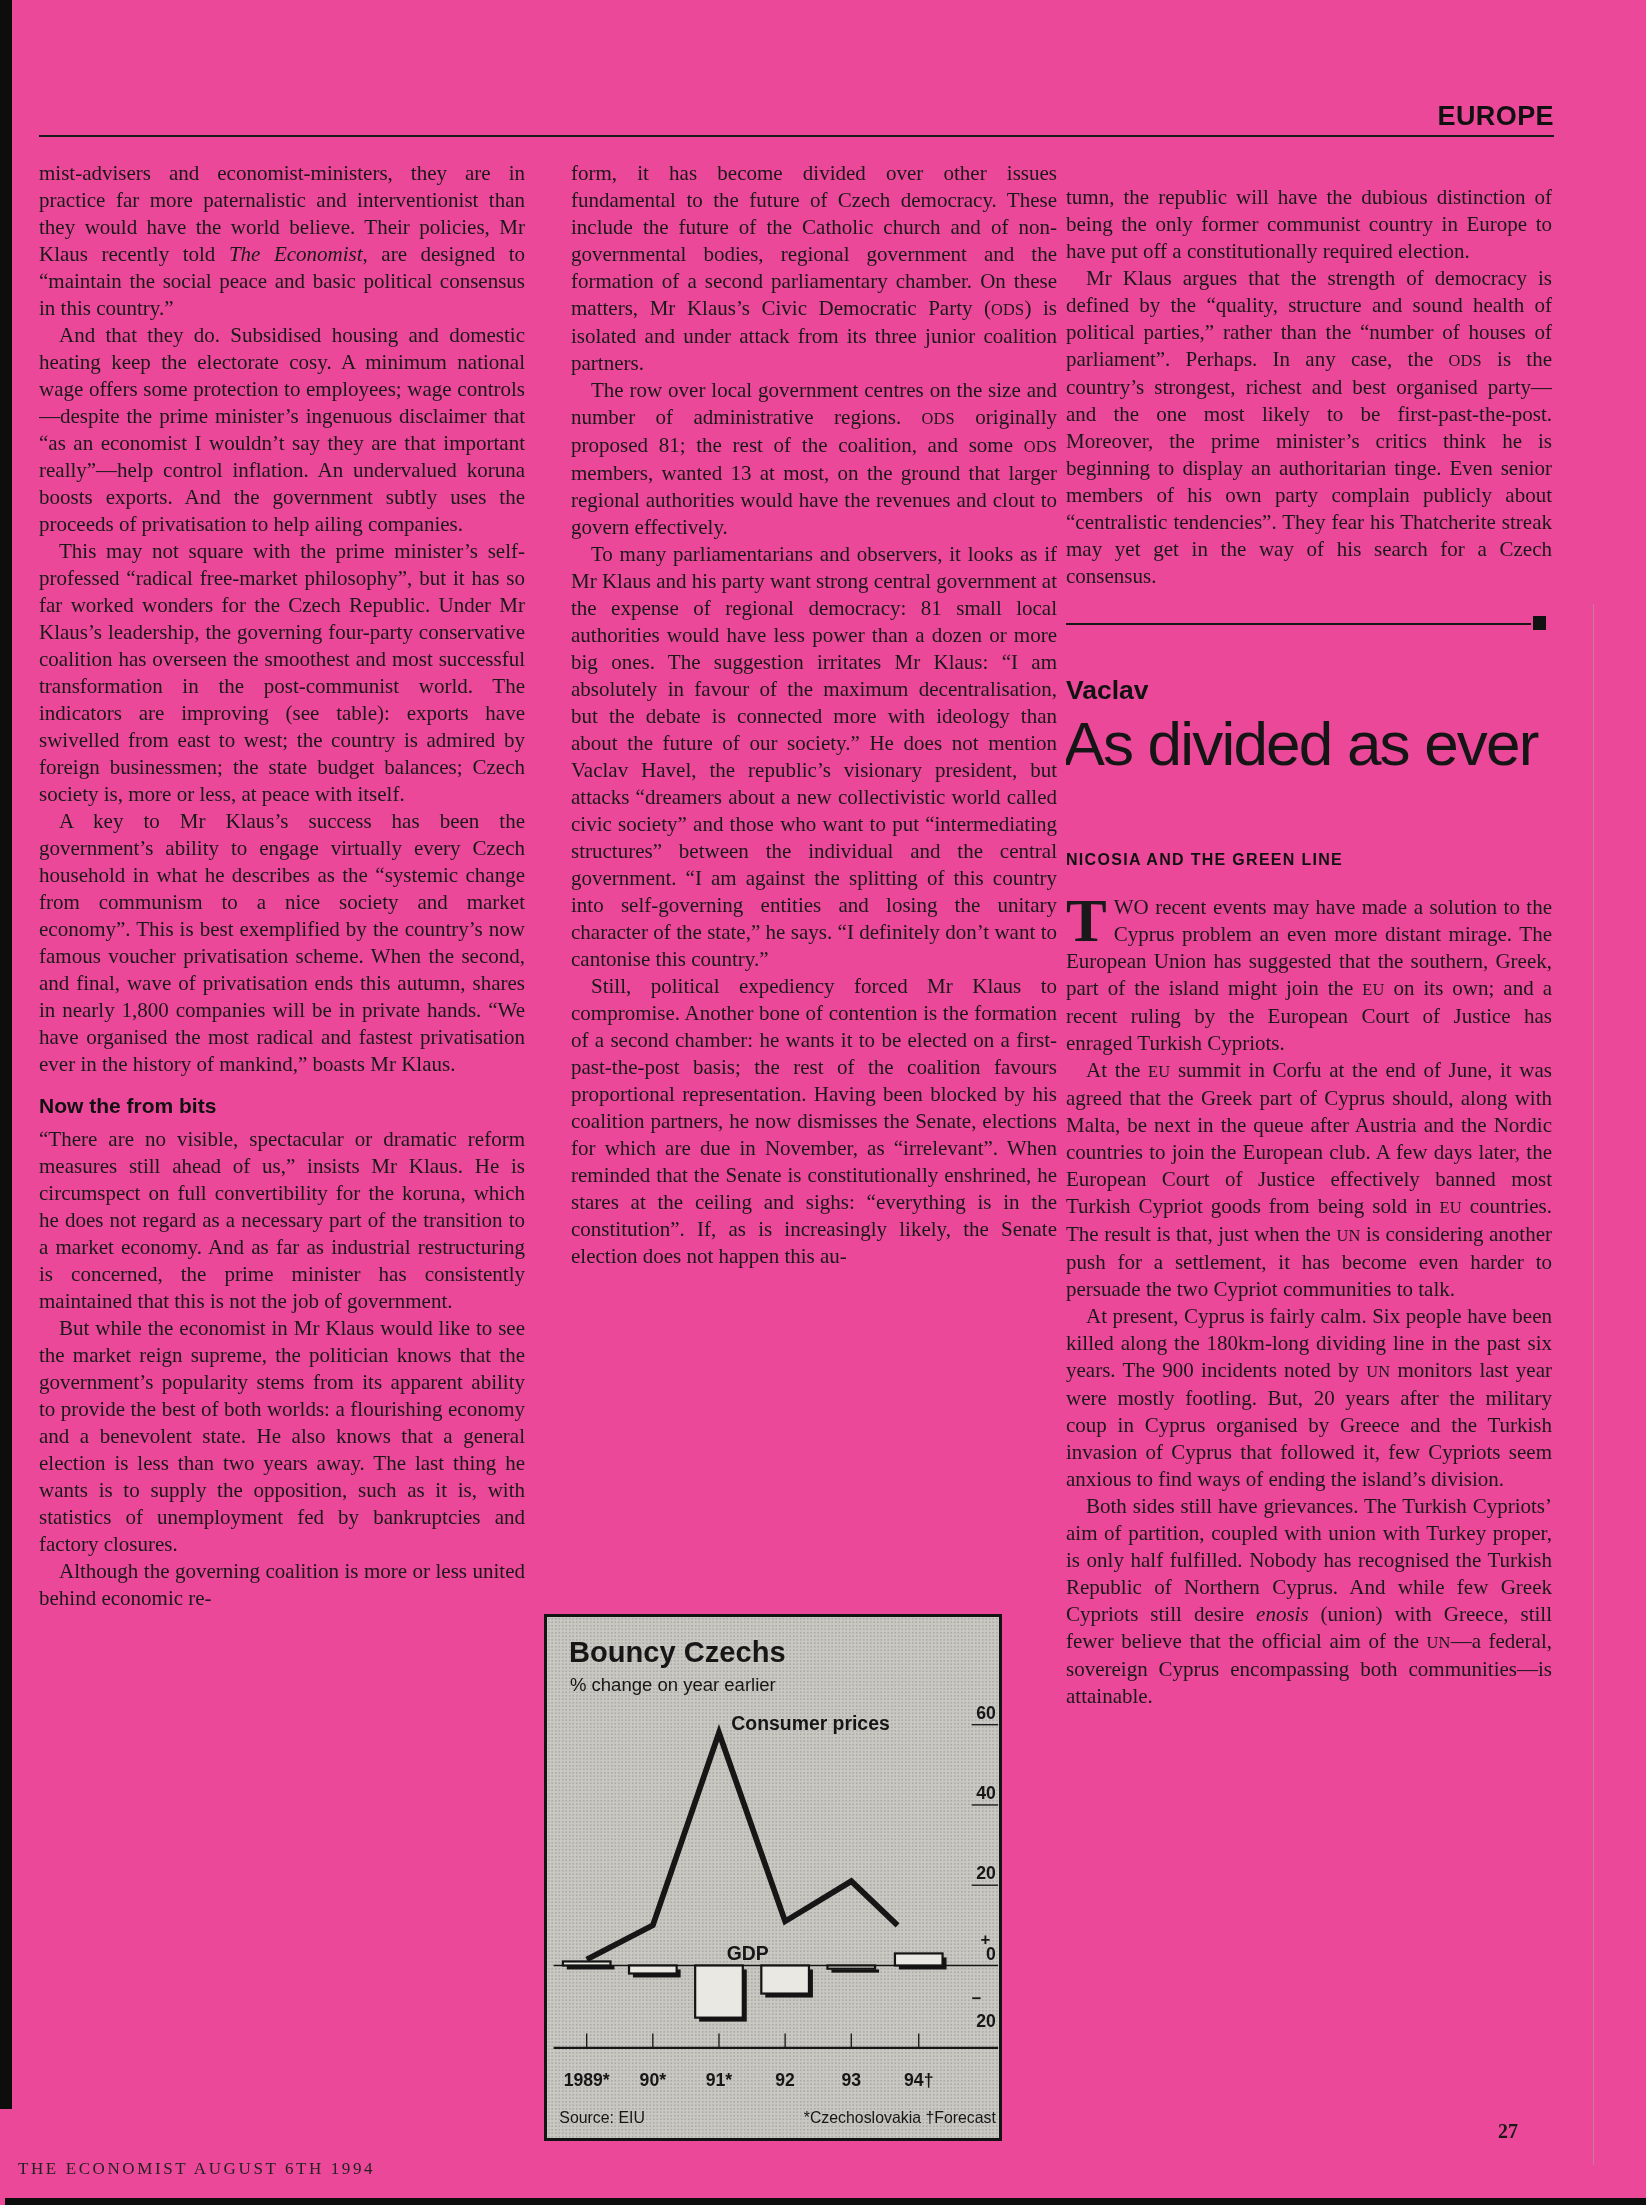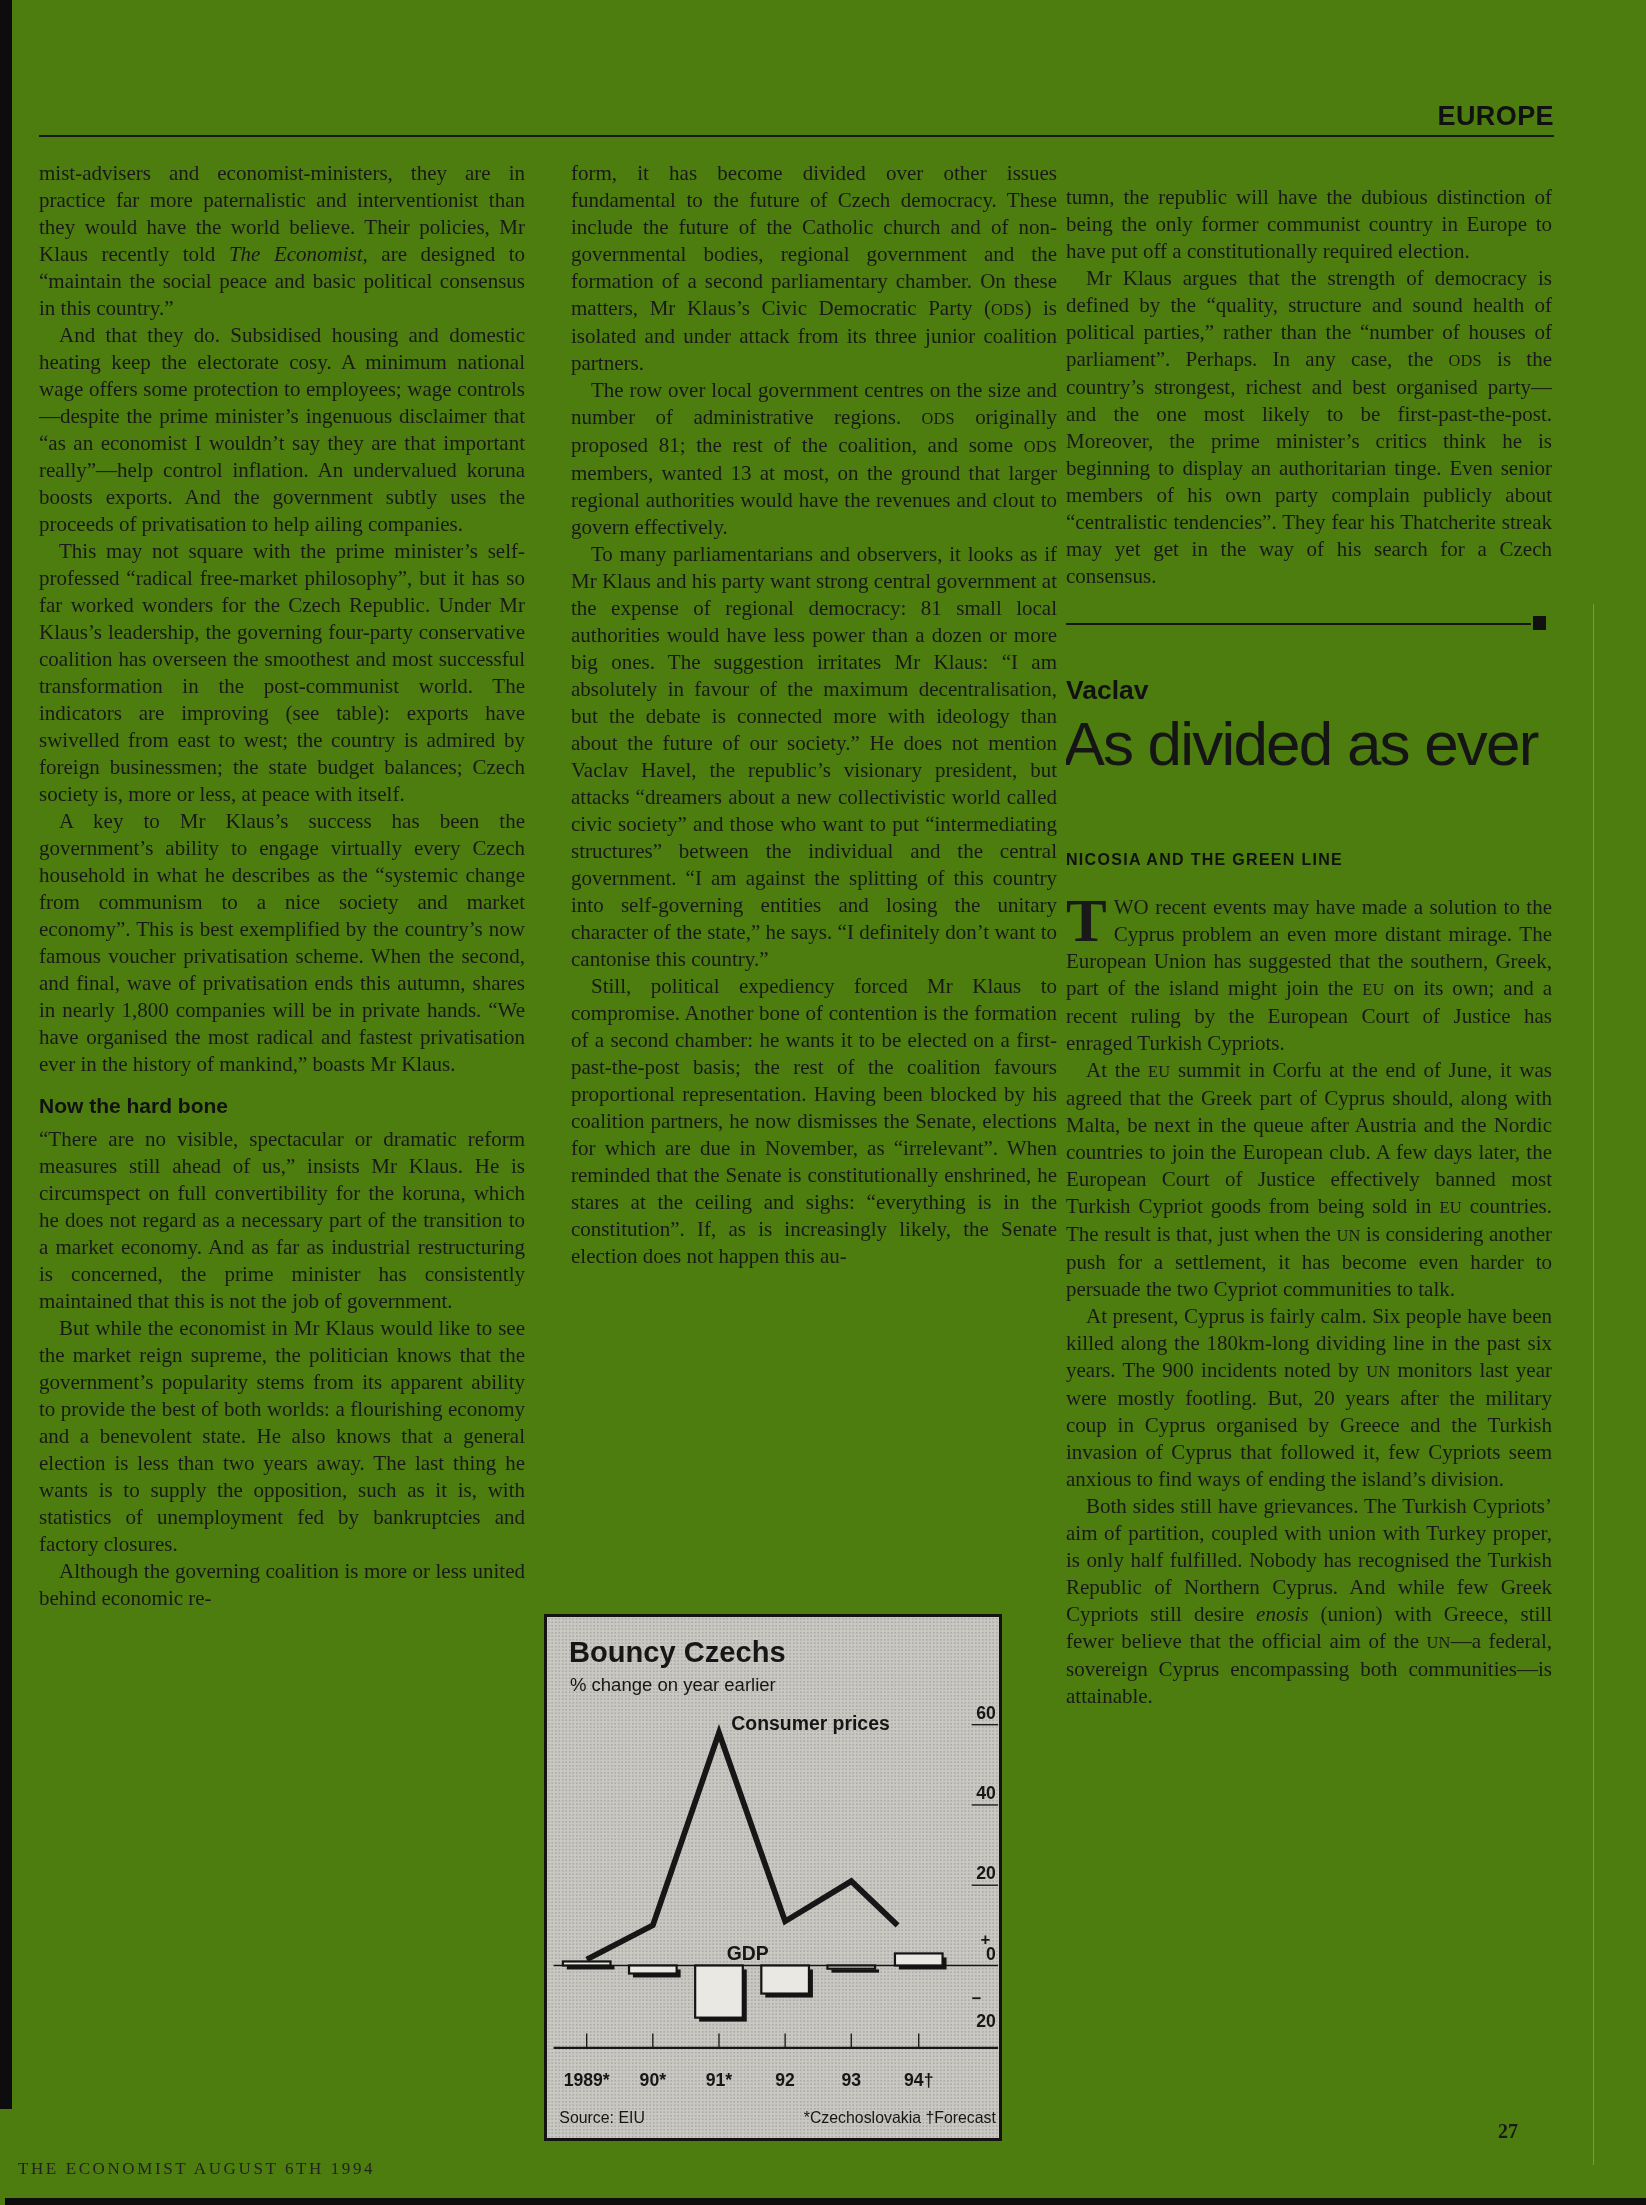--- a/index.html
+++ b/index.html
@@ -1,16 +1,16 @@
 <!DOCTYPE html>
 <html style="font-size:7px"><head>
 <meta charset="utf-8">
 <style>
   html,body{margin:0;padding:0;background:#f2f1ee;}
-  .page{position:relative;width:1646px;height:2205px;background:#4d7c0f;overflow:hidden;
+  .page{position:relative;width:1646px;height:2205px;background:#ec4899;overflow:hidden;
         font-family:"Liberation Serif",serif;color:#191919;}
   
   .band-left{position:absolute;left:0;top:0;width:12px;height:2109px;background:#0d0d0d;}
   .band-bottom{position:absolute;left:5.3px;top:2198px;width:1641px;height:7.5px;background:#0d0d0d;}
   .edge-shadow{position:absolute;left:1593px;top:604px;width:1.3px;height:1561px;background:#a6a5a0;opacity:.55;}
   
   .section-label{position:absolute;left:1059px;top:101px;width:495px;text-align:right;
         font-family:"Liberation Sans",sans-serif;font-weight:bold;font-size:27px;letter-spacing:0.4px;color:#111;}
   .top-rule{position:absolute;left:39px;top:135px;width:1515px;height:2.2px;background:#1a1a1a;}
   
@@ -51,21 +51,21 @@
   <div class="edge-shadow"></div>
 
   <div class="section-label">EUROPE</div>
   <div class="top-rule"></div>
 
   <div class="col col1">
       <p class="body">mist-advisers and economist-ministers, they are in practice far more paternalistic and interventionist than they would have the world believe. Their policies, Mr Klaus recently told <em>The Economist</em>, are designed to “maintain the social peace and basic political consensus in this country.”</p>
       <p class="body indent">And that they do. Subsidised housing and domestic heating keep the electorate cosy. A minimum national wage offers some protection to employees; wage controls—despite the prime minister’s ingenuous disclaimer that “as an economist I wouldn’t say they are that important really”—help control inflation. An undervalued koruna boosts exports. And the government subtly uses the proceeds of privatisation to help ailing companies.</p>
       <p class="body indent">This may not square with the prime minister’s self-professed “radical free-market philosophy”, but it has so far worked wonders for the Czech Republic. Under Mr Klaus’s leadership, the governing four-party conservative coalition has overseen the smoothest and most successful transformation in the post-communist world. The indicators are improving (see table): exports have swivelled from east to west; the country is admired by foreign businessmen; the state budget balances; Czech society is, more or less, at peace with itself.</p>
       <p class="body indent">A key to Mr Klaus’s success has been the government’s ability to engage virtually every Czech household in what he describes as the “systemic change from communism to a nice society and market economy”. This is best exemplified by the country’s now famous voucher privatisation scheme. When the second, and final, wave of privatisation ends this autumn, shares in nearly 1,800 companies will be in private hands. “We have organised the most radical and fastest privatisation ever in the history of mankind,” boasts Mr Klaus.</p>
-      <h3 class="crosshead">Now the hard bone</h3>
+      <h3 class="crosshead">Now the from bits</h3>
       <p class="body">“There are no visible, spectacular or dramatic reform measures still ahead of us,” insists Mr Klaus. He is circumspect on full convertibility for the koruna, which he does not regard as a necessary part of the transition to a market economy. And as far as industrial restructuring is concerned, the prime minister has consistently maintained that this is not the job of government.</p>
       <p class="body indent">But while the economist in Mr Klaus would like to see the market reign supreme, the politician knows that the government’s popularity stems from its apparent ability to provide the best of both worlds: a flourishing economy and a benevolent state. He also knows that a general election is less than two years away. The last thing he wants is to supply the opposition, such as it is, with statistics of unemployment fed by bankruptcies and factory closures.</p>
       <p class="body indent">Although the governing coalition is more or less united behind economic re-</p>
     </div>
   <div class="col col2">
       <p class="body">form, it has become divided over other issues fundamental to the future of Czech democracy. These include the future of the Catholic church and of non-governmental bodies, regional government and the formation of a second parliamentary chamber. On these matters, Mr Klaus’s Civic Democratic Party (<span class="sc">ODS</span>) is isolated and under attack from its three junior coalition partners.</p>
       <p class="body indent">The row over local government centres on the size and number of administrative regions. <span class="sc">ODS</span> originally proposed 81; the rest of the coalition, and some <span class="sc">ODS</span> members, wanted 13 at most, on the ground that larger regional authorities would have the revenues and clout to govern effectively.</p>
       <p class="body indent">To many parliamentarians and observers, it looks as if Mr Klaus and his party want strong central government at the expense of regional democracy: 81 small local authorities would have less power than a dozen or more big ones. The suggestion irritates Mr Klaus: “I am absolutely in favour of the maximum decentralisation, but the debate is connected more with ideology than about the future of our society.” He does not mention Vaclav Havel, the republic’s visionary president, but attacks “dreamers about a new collectivistic world called civic society” and those who want to put “intermediating structures” between the individual and the central government. “I am against the splitting of this country into self-governing entities and losing the unitary character of the state,” he says. “I definitely don’t want to cantonise this country.”</p>
       <p class="body indent">Still, political expediency forced Mr Klaus to compromise. Another bone of contention is the formation of a second chamber: he wants it to be elected on a first-past-the-post basis; the rest of the coalition favours proportional representation. Having been blocked by his coalition partners, he now dismisses the Senate, elections for which are due in November, as “irrelevant”. When reminded that the Senate is constitutionally enshrined, he stares at the ceiling and sighs: “everything is in the constitution”. If, as is increasingly likely, the Senate election does not happen this au-</p>
     </div>

